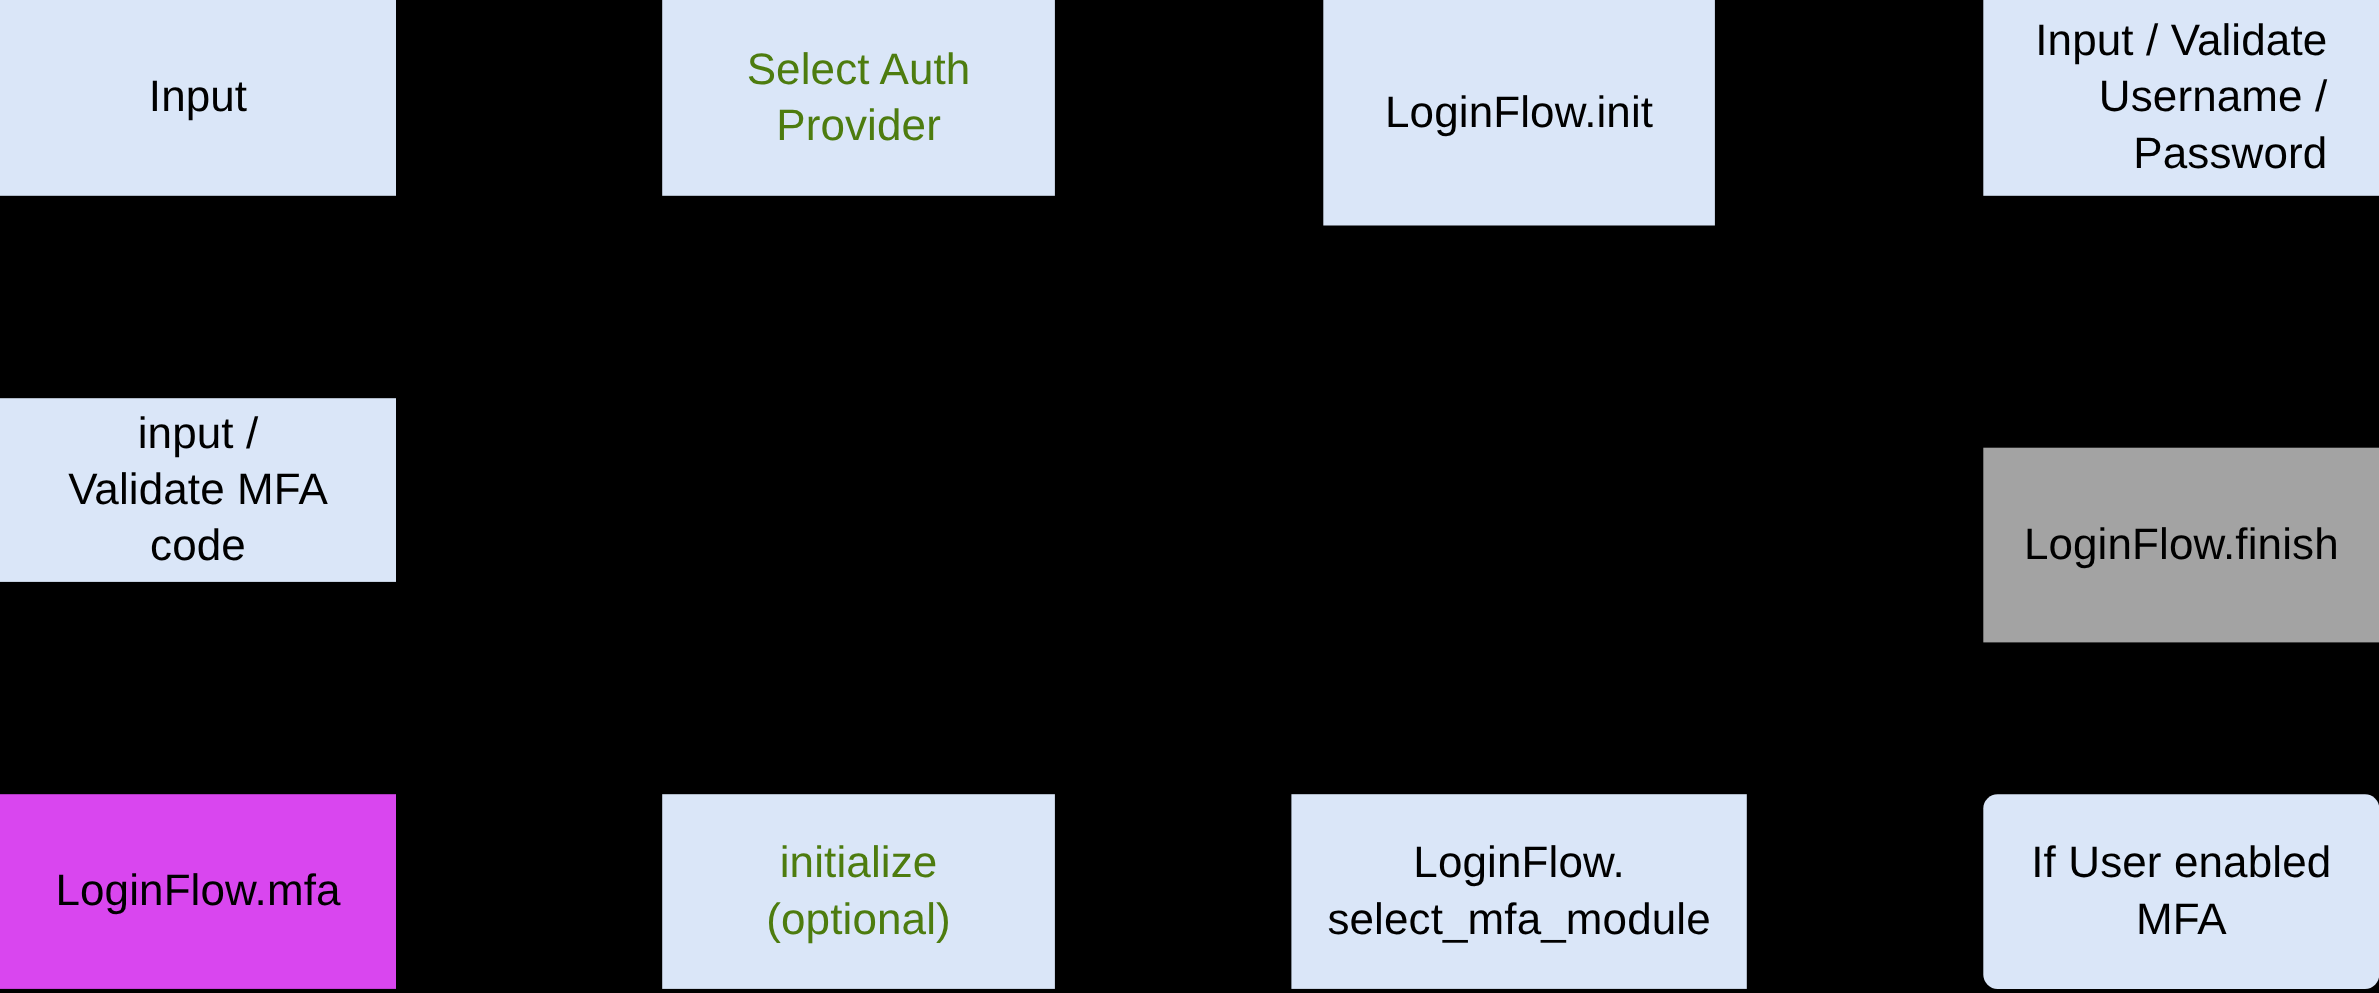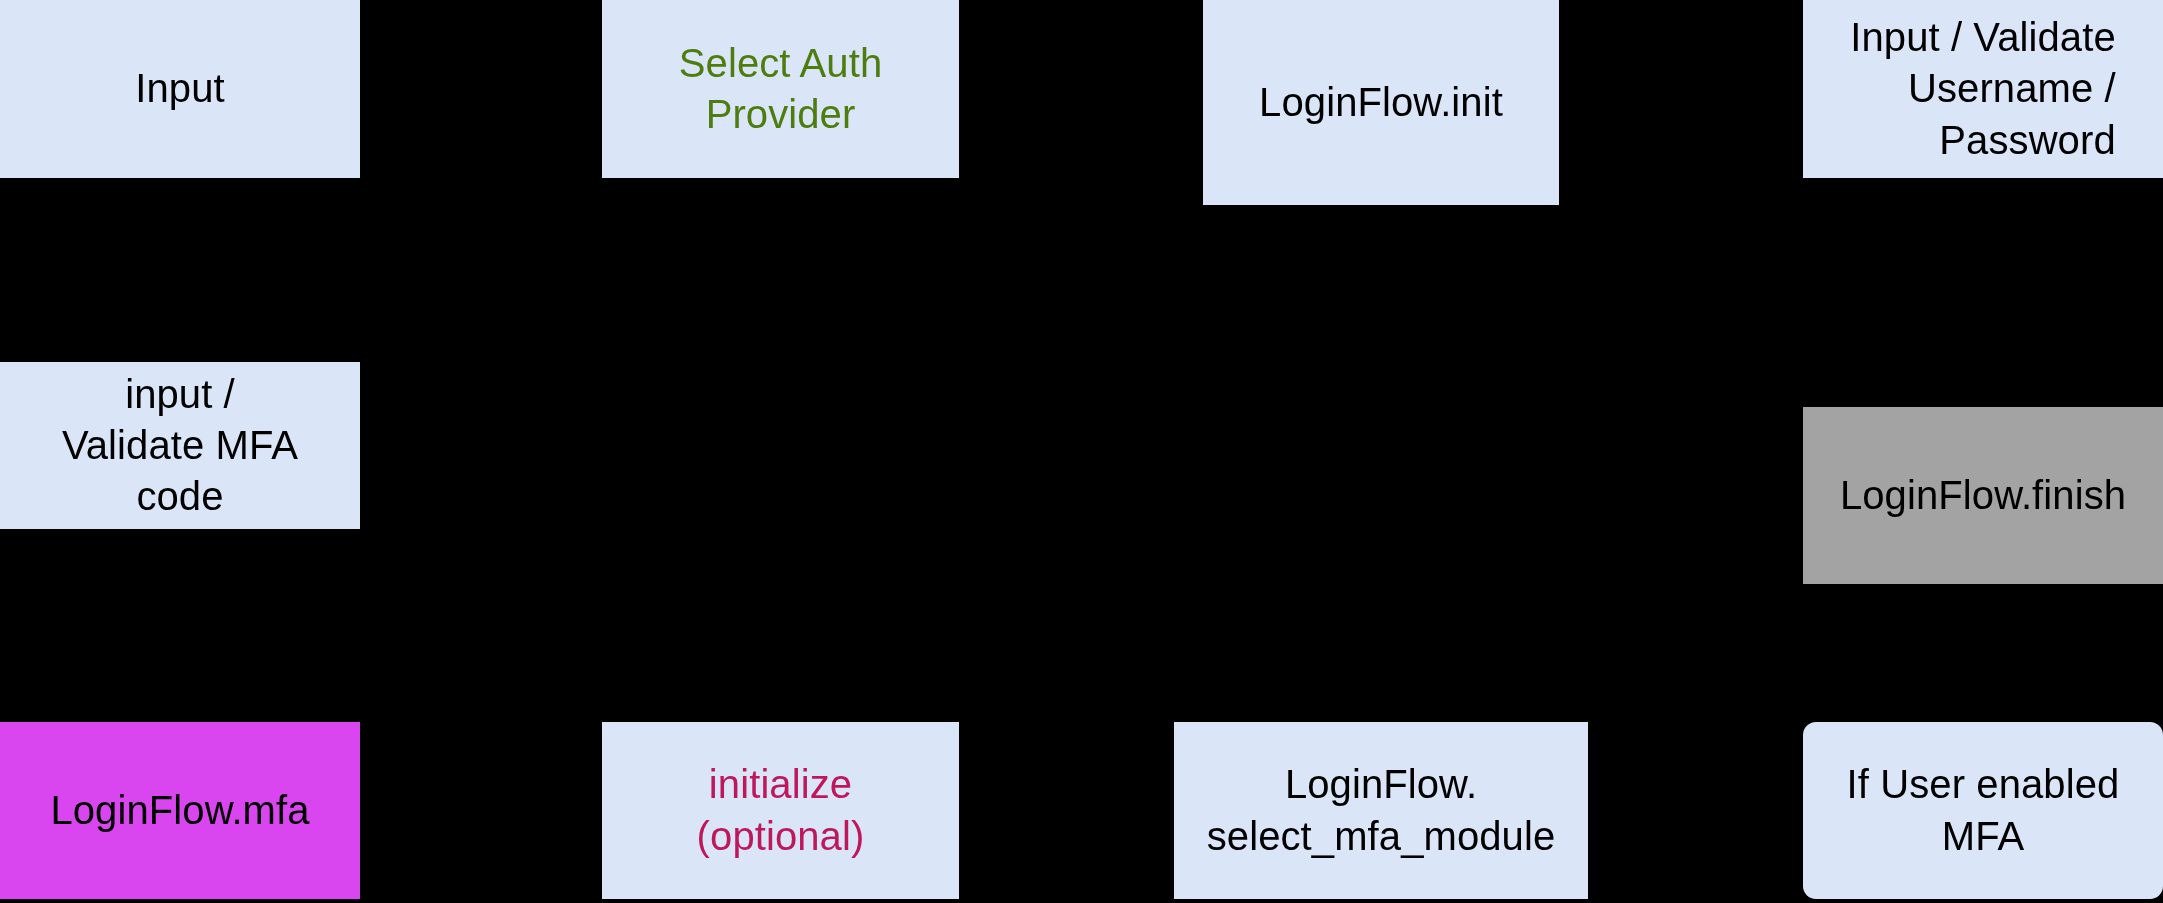--- a/index.html
+++ b/index.html
@@ -44,19 +44,19 @@
 Provider</div>
     <div class="node" style="left: 1203px; top: 0px; width: 356px; height: 205px; background: rgb(218, 230, 248); color: rgb(0, 0, 0);">LoginFlow.init</div>
     <div class="node" style="left: 1803px; top: 0px; width: 360px; height: 178px; background: rgb(218, 230, 248); color: rgb(0, 0, 0); text-align: right;">Input / Validate
 Username /
 Password</div>
     <div class="node" style="left: 0px; top: 362px; width: 360px; height: 167px; background: rgb(218, 230, 248); color: rgb(0, 0, 0);">input /
 Validate MFA
 code</div>
     <div class="node" style="left: 1803px; top: 362px; width: 360px; height: 177px; background: #a3a3a3; color: rgb(0, 0, 0); margin-top: 45px;">LoginFlow.finish</div>
     <div class="node" style="left: 0px; top: 722px; width: 360px; height: 177px; background: #d946ef; color: rgb(0, 0, 0);">LoginFlow.mfa</div>
-    <div class="node" style="left: 602px; top: 722px; width: 357px; height: 177px; background: rgb(218, 230, 248); color: #be185d;">initialize
+    <div class="node" style="left: 602px; top: 722px; width: 357px; height: 177px; background: rgb(218, 230, 248); color: #4d7c0f;">initialize
 (optional)</div>
     <div class="node" style="left: 1174px; top: 722px; width: 414px; height: 177px; background: rgb(218, 230, 248); color: rgb(0, 0, 0);">LoginFlow.
 select_mfa_module</div>
     <div class="node" style="left: 1803px; top: 722px; width: 360px; height: 177px; background: rgb(218, 230, 248); color: rgb(0, 0, 0); border-radius: 13px;">If User enabled
 MFA</div>
   </div>
 
 </body></html>

